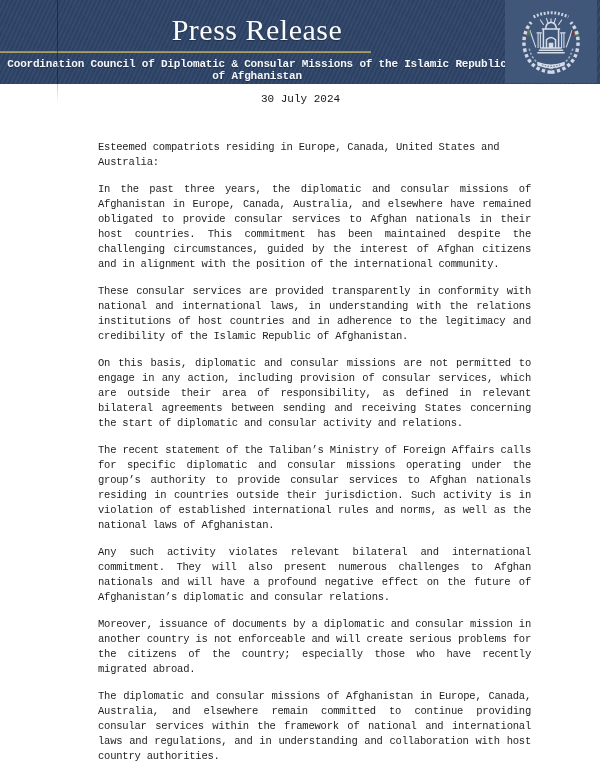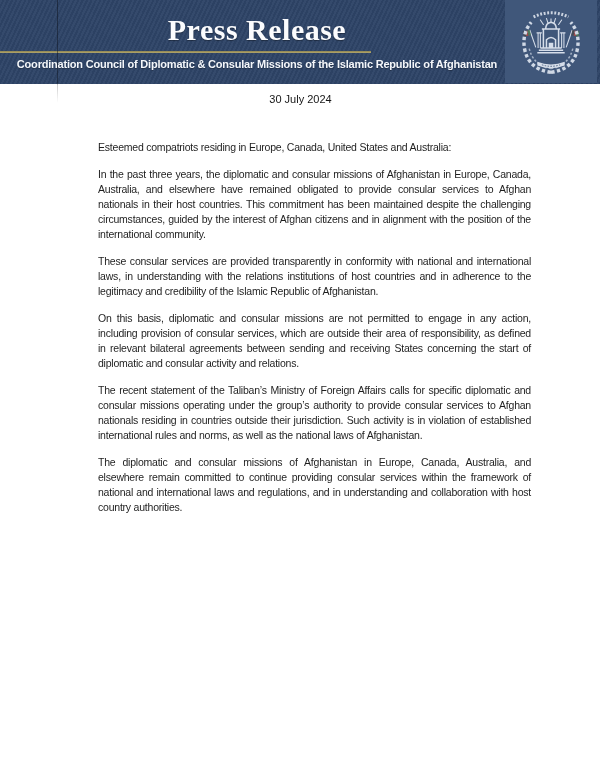--- a/index.html
+++ b/index.html
@@ -24,21 +24,21 @@
   .masthead-left {
     position: absolute;
     left: 0; top: 0;
     width: 514px; height: 84px;
   }
   .masthead-title {
     margin: 0;
     padding-top: 13px;
     text-align: center;
     font-family: "Liberation Serif", "DejaVu Serif", serif;
-    font-weight: 700;
+    font-weight: 400;
     font-size: 30px;
     line-height: 34px;
     letter-spacing: 0.5px;
     color: #fbfcfe;
     text-shadow: 0 1px 1px rgba(0,0,0,0.35);
   }
   .gold-rule {
     position: absolute;
     left: 0; top: 51px;
     width: 371px; height: 2px;
@@ -47,20 +47,21 @@
   .masthead-subtitle {
     position: absolute;
     left: 0; top: 58px;
     width: 514px;
     text-align: center;
     font-weight: 700;
     font-size: 11px;
     letter-spacing: -0.2px;
     color: #f4f7fb;
     text-shadow: 0 1px 1px rgba(0,0,0,0.3);
+    font-family: Liberation Mono, monospace;
   }
   .emblem-patch {
     position: absolute;
     top: 0; right: 3px;
     width: 92px; height: 83px;
     background: #40577a;
     display: flex;
     align-items: center;
     justify-content: center;
   }
@@ -73,20 +74,21 @@
       rgba(110,110,110,0.35) 85px, rgba(110,110,110,0.0) 103px);
     pointer-events: none;
   }
 
   
   .doc-body {
     position: absolute;
     left: 70px; top: 84px;
     width: 461px;
     color: #1e1e1e;
+    font-family: Liberation Mono, monospace;
   }
   .doc-date {
     margin: 9px 0 35px 0;
     text-align: center;
     font-size: 11px;
     color: #161616;
   }
   .doc-body p {
     margin: 0 0 12px 0;
     font-size: 10.5px;
@@ -157,16 +159,18 @@
 
   <div class="crease"></div>
 
   <main class="doc-body">
     <div class="doc-date">30 July 2024</div>
     <p class="salutation">Esteemed compatriots residing in Europe, Canada, United States and Australia:</p>
     <p>In the past three years, the diplomatic and consular missions of Afghanistan in Europe, Canada, Australia, and elsewhere have remained obligated to provide consular services to Afghan nationals in their host countries. This commitment has been maintained despite the challenging circumstances, guided by the interest of Afghan citizens and in alignment with the position of the international community.</p>
     <p>These consular services are provided transparently in conformity with national and international laws, in understanding with the relations institutions of host countries and in adherence to the legitimacy and credibility of the Islamic Republic of Afghanistan.</p>
     <p>On this basis, diplomatic and consular missions are not permitted to engage in any action, including provision of consular services, which are outside their area of responsibility, as defined in relevant bilateral agreements between sending and receiving States concerning the start of diplomatic and consular activity and relations.</p>
     <p>The recent statement of the Taliban’s Ministry of Foreign Affairs calls for specific diplomatic and consular missions operating under the group’s authority to provide consular services to Afghan nationals residing in countries outside their jurisdiction. Such activity is in violation of established international rules and norms, as well as the national laws of Afghanistan.</p>
+    <p>Any such activity violates relevant bilateral and international commitment. They will also present numerous challenges to Afghan nationals and will have a profound negative effect on the future of Afghanistan’s diplomatic and consular relations.</p>
+    <p>Moreover, issuance of documents by a diplomatic and consular mission in another country is not enforceable and will create serious problems for the citizens of the country; especially those who have recently migrated abroad.</p>
     <p>The diplomatic and consular missions of Afghanistan in Europe, Canada, Australia, and elsewhere remain committed to continue providing consular services within the framework of national and international laws and regulations, and in understanding and collaboration with host country authorities.</p>
   </main>
 
 </div>
 
 </body></html>

